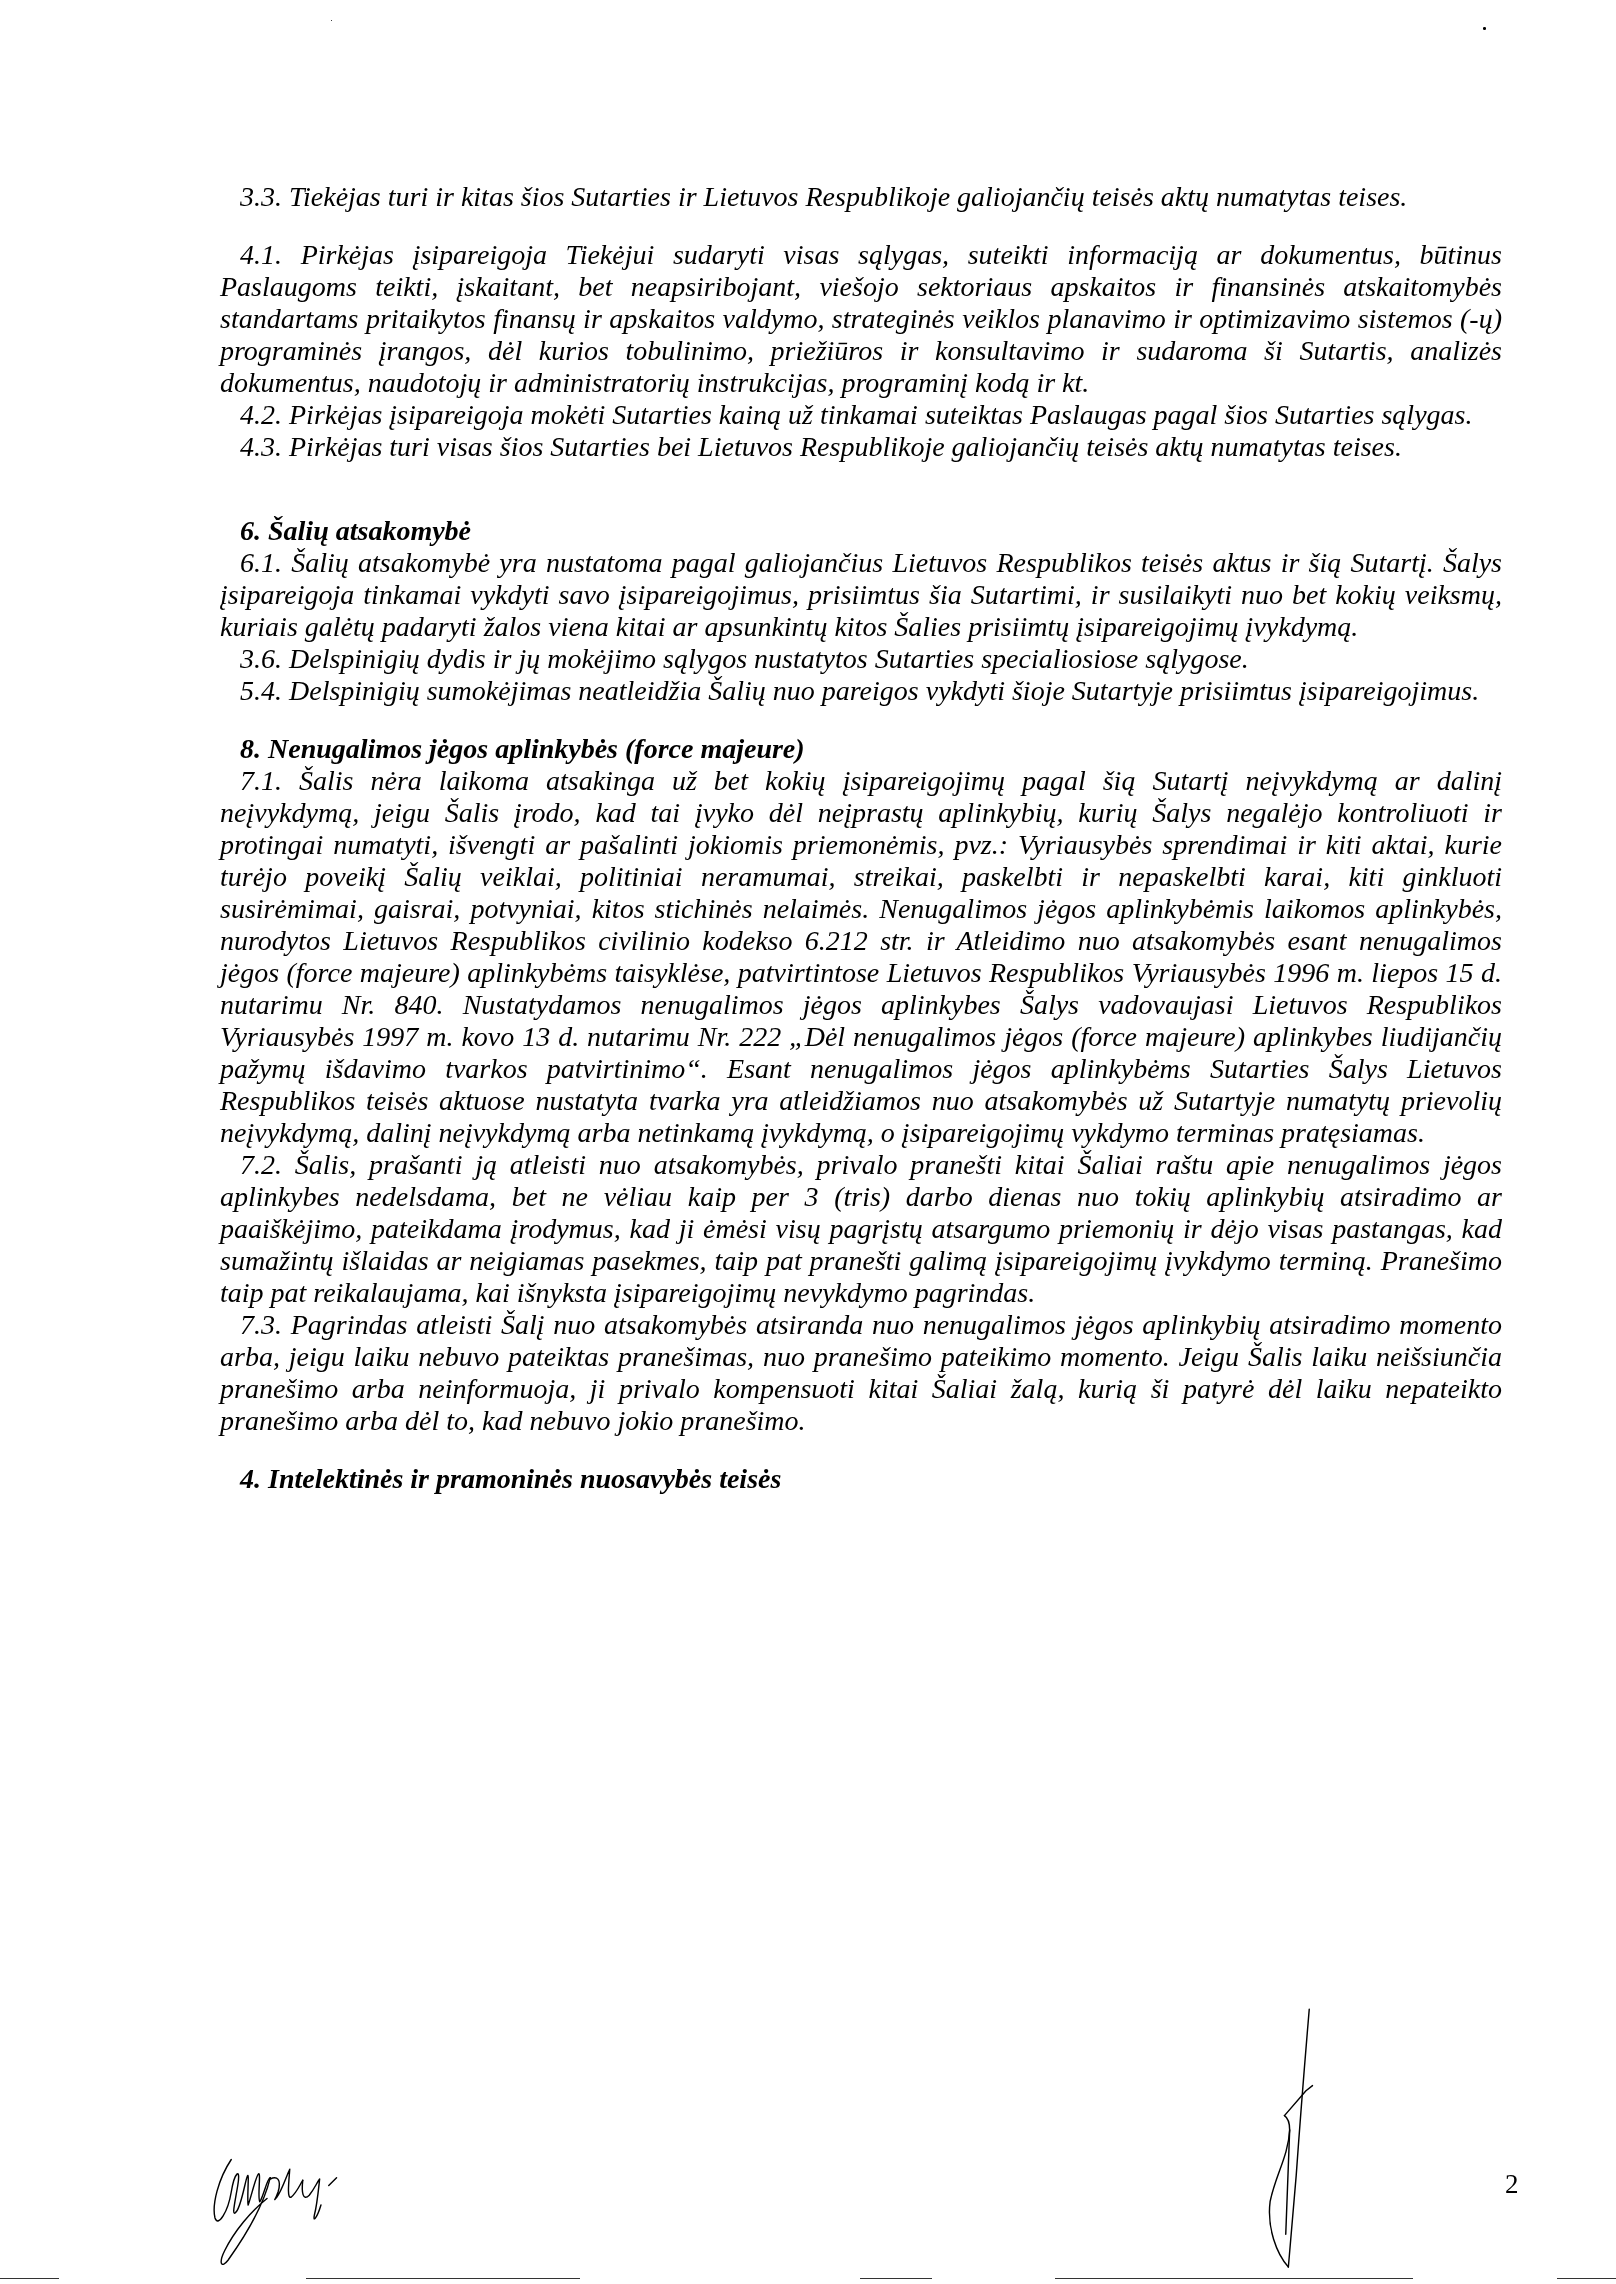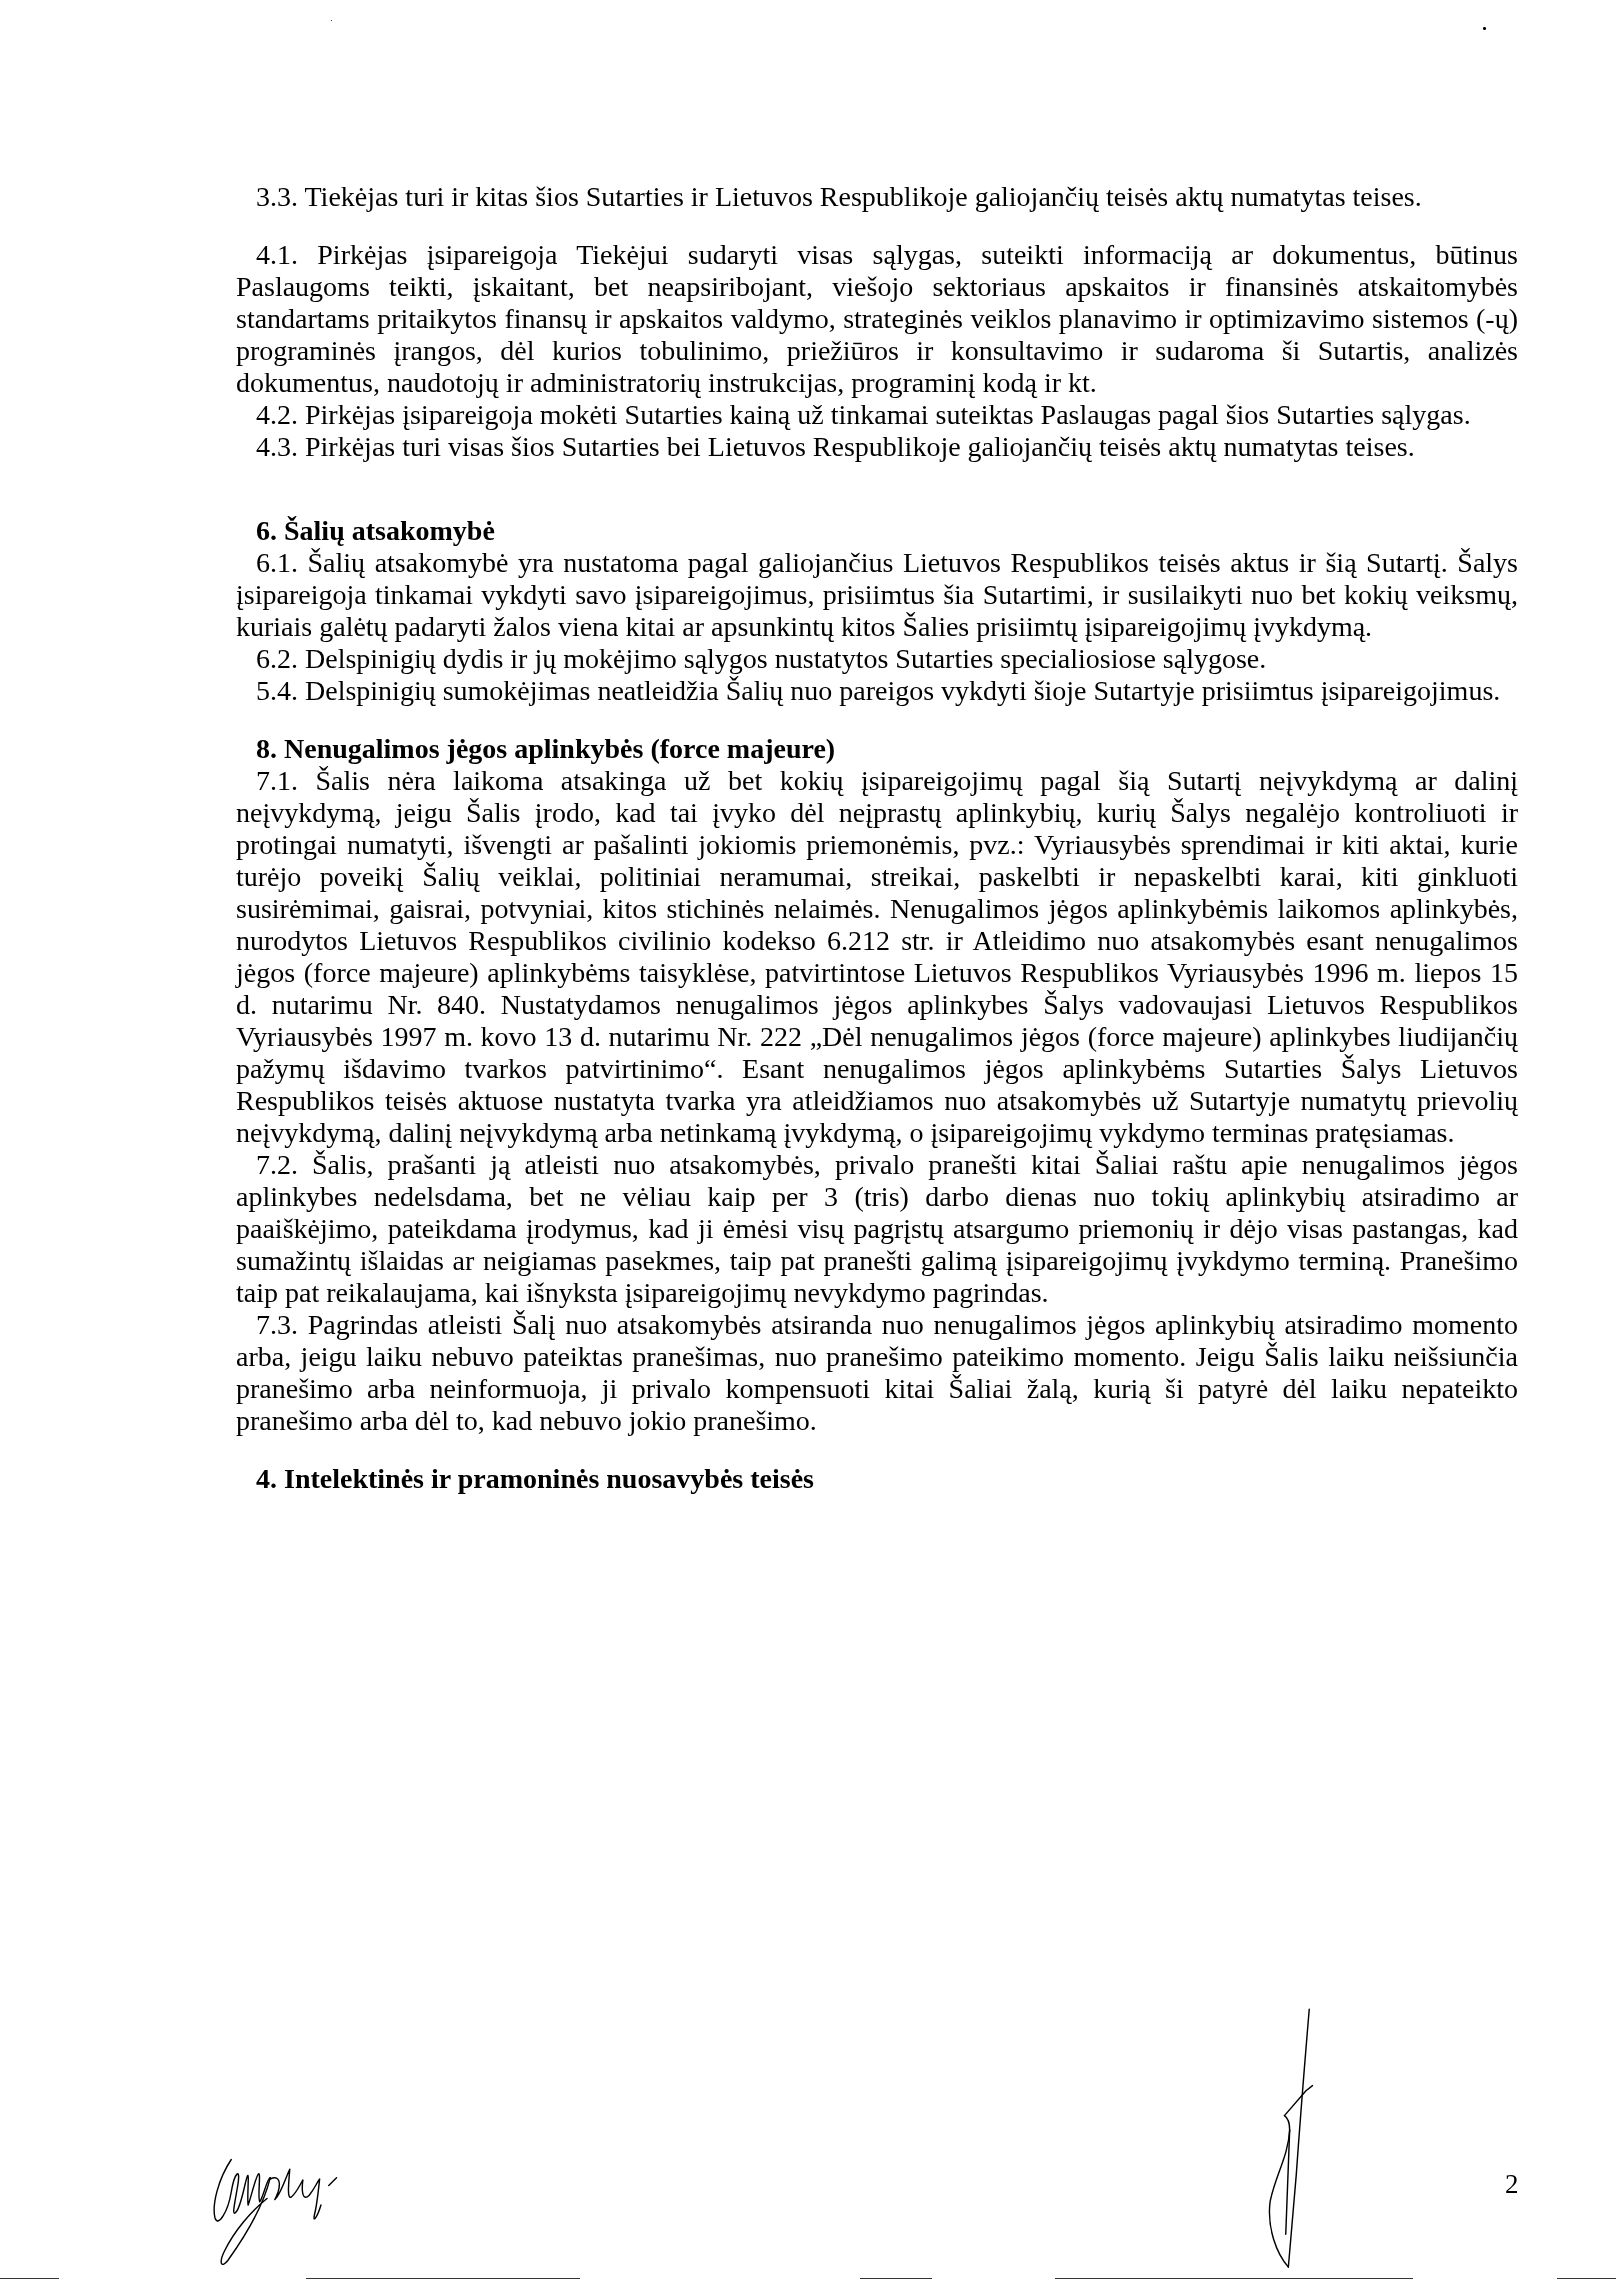--- a/index.html
+++ b/index.html
@@ -10,23 +10,24 @@
     body {
       width: 1616px;
       height: 2284px;
       position: relative;
       overflow: hidden;
       font-family: "Liberation Serif", "DejaVu Serif", serif;
       color: #000000;
     }
     .page {
       position: absolute;
-      left: 236px;
+      left: 220px;
       top: 181px;
       width: 1282px;
+      font-style: italic;
     }
     .p {
       font-size: 28px;
       line-height: 32px;
       text-align: justify;
       text-indent: 20px;
       margin: 0;
     }
     .p.noindent-small { text-indent: 17px; }
     .h {
@@ -77,21 +78,21 @@
 <div class="page">
   <p class="p">3.3. Tiekėjas turi ir kitas šios Sutarties ir Lietuvos Respublikoje galiojančių teisės aktų numatytas teises.</p>
   <div class="gap"></div>
   <p class="p">4.1. Pirkėjas įsipareigoja Tiekėjui sudaryti visas sąlygas, suteikti informaciją ar dokumentus, būtinus Paslaugoms teikti, įskaitant, bet neapsiribojant, viešojo sektoriaus apskaitos ir finansinės atskaitomybės standartams pritaikytos finansų ir apskaitos valdymo, strateginės veiklos planavimo ir optimizavimo sistemos (-ų) programinės įrangos, dėl kurios tobulinimo, priežiūros ir konsultavimo ir sudaroma ši Sutartis, analizės dokumentus, naudotojų ir administratorių instrukcijas, programinį kodą ir kt.</p>
   <p class="p">4.2. Pirkėjas įsipareigoja mokėti Sutarties kainą už tinkamai suteiktas Paslaugas pagal šios Sutarties sąlygas.</p>
   <p class="p">4.3. Pirkėjas turi visas šios Sutarties bei Lietuvos Respublikoje galiojančių teisės aktų numatytas teises.</p>
   <div class="gap"></div>
   <div class="gap"></div>
   <p class="h">6. Šalių atsakomybė</p>
   <p class="p">6.1. Šalių atsakomybė yra nustatoma pagal galiojančius Lietuvos Respublikos teisės aktus ir šią Sutartį. Šalys įsipareigoja tinkamai vykdyti savo įsipareigojimus, prisiimtus šia Sutartimi, ir susilaikyti nuo bet kokių veiksmų, kuriais galėtų padaryti žalos viena kitai ar apsunkintų kitos Šalies prisiimtų įsipareigojimų įvykdymą.</p>
-  <p class="p">6.2. Delspinigių dydis ir jų mokėjimo sąlygos nustatytos Sutarties specialiosiose sąlygose.</p>
+  <p class="p">3.6. Delspinigių dydis ir jų mokėjimo sąlygos nustatytos Sutarties specialiosiose sąlygose.</p>
   <p class="p">5.4. Delspinigių sumokėjimas neatleidžia Šalių nuo pareigos vykdyti šioje Sutartyje prisiimtus įsipareigojimus.</p>
   <div class="gap"></div>
   <p class="h">8. Nenugalimos jėgos aplinkybės (force majeure)</p>
   <p class="p">7.1. Šalis nėra laikoma atsakinga už bet kokių įsipareigojimų pagal šią Sutartį neįvykdymą ar dalinį neįvykdymą, jeigu Šalis įrodo, kad tai įvyko dėl neįprastų aplinkybių, kurių Šalys negalėjo kontroliuoti ir protingai numatyti, išvengti ar pašalinti jokiomis priemonėmis, pvz.: Vyriausybės sprendimai ir kiti aktai, kurie turėjo poveikį Šalių veiklai, politiniai neramumai, streikai, paskelbti ir nepaskelbti karai, kiti ginkluoti susirėmimai, gaisrai, potvyniai, kitos stichinės nelaimės. Nenugalimos jėgos aplinkybėmis laikomos aplinkybės, nurodytos Lietuvos Respublikos civilinio kodekso 6.212 str. ir Atleidimo nuo atsakomybės esant nenugalimos jėgos (force majeure) aplinkybėms taisyklėse, patvirtintose Lietuvos Respublikos Vyriausybės 1996 m. liepos 15 d. nutarimu Nr. 840. Nustatydamos nenugalimos jėgos aplinkybes Šalys vadovaujasi Lietuvos Respublikos Vyriausybės 1997 m. kovo 13 d. nutarimu Nr. 222 „Dėl nenugalimos jėgos (force majeure) aplinkybes liudijančių pažymų išdavimo tvarkos patvirtinimo“. Esant nenugalimos jėgos aplinkybėms Sutarties Šalys Lietuvos Respublikos teisės aktuose nustatyta tvarka yra atleidžiamos nuo atsakomybės už Sutartyje numatytų prievolių neįvykdymą, dalinį neįvykdymą arba netinkamą įvykdymą, o įsipareigojimų vykdymo terminas pratęsiamas.</p>
   <p class="p">7.2. Šalis, prašanti ją atleisti nuo atsakomybės, privalo pranešti kitai Šaliai raštu apie nenugalimos jėgos aplinkybes nedelsdama, bet ne vėliau kaip per 3 (tris) darbo dienas nuo tokių aplinkybių atsiradimo ar paaiškėjimo, pateikdama įrodymus, kad ji ėmėsi visų pagrįstų atsargumo priemonių ir dėjo visas pastangas, kad sumažintų išlaidas ar neigiamas pasekmes, taip pat pranešti galimą įsipareigojimų įvykdymo terminą. Pranešimo taip pat reikalaujama, kai išnyksta įsipareigojimų nevykdymo pagrindas.</p>
   <p class="p">7.3. Pagrindas atleisti Šalį nuo atsakomybės atsiranda nuo nenugalimos jėgos aplinkybių atsiradimo momento arba, jeigu laiku nebuvo pateiktas pranešimas, nuo pranešimo pateikimo momento. Jeigu Šalis laiku neišsiunčia pranešimo arba neinformuoja, ji privalo kompensuoti kitai Šaliai žalą, kurią ši patyrė dėl laiku nepateikto pranešimo arba dėl to, kad nebuvo jokio pranešimo.</p>
   <div class="gap"></div>
   <p class="h">4. Intelektinės ir pramoninės nuosavybės teisės</p>
 </div>
 

